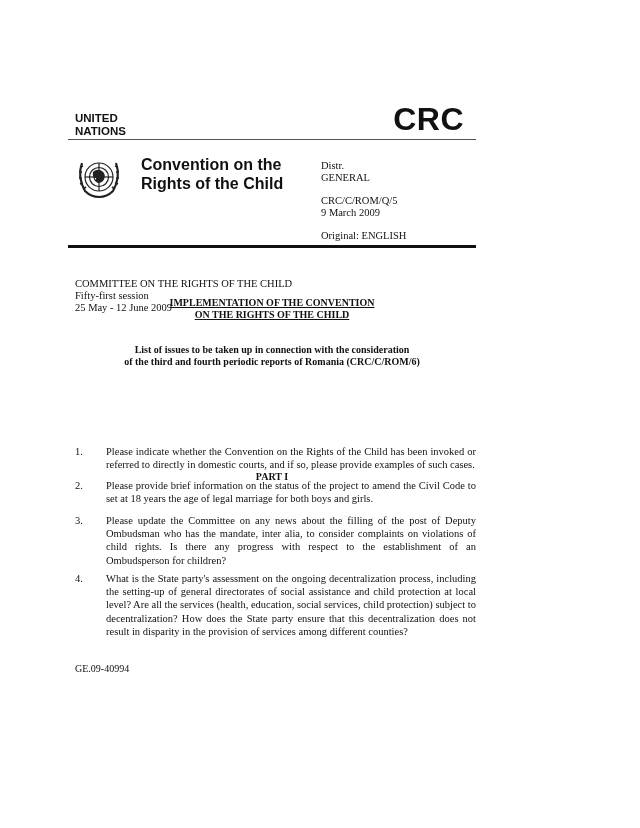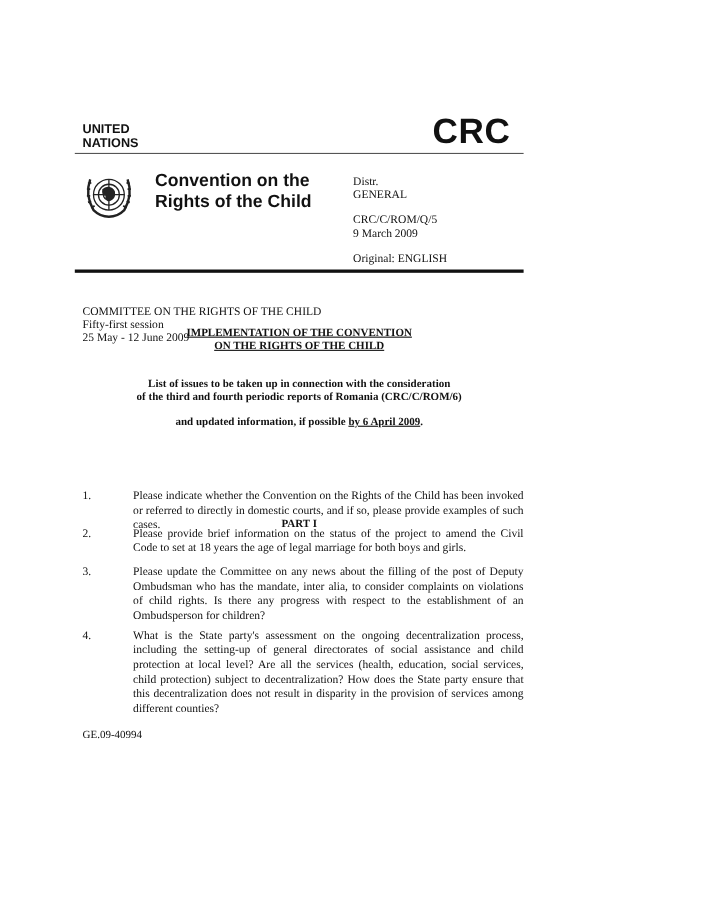--- a/index.html
+++ b/index.html
@@ -13,21 +13,21 @@
   .emblem { position:absolute; left:73px; top:153px; width:52px; height:50px; }
   .conv-title { position:absolute; left:141px; top:155px; font-size:16px; font-weight:bold; line-height:19px; }
   .distr { position:absolute; left:321px; top:160px; font-size:10.5px; line-height:12px; }
   .distr div { margin:0; }
   .rule-thick { position:absolute; left:68px; width:408px; top:245px; height:3px; background:#111; }
   .committee { position:absolute; left:75px; top:240px; font-size:10.5px; line-height:12px;margin-top:38px; }
   .center-block { position:absolute; left:68px; width:408px; text-align:center; font-weight:bold; font-size:10px; line-height:12px; }
   .u { text-decoration:underline; }
   .item { position:absolute; left:75px; width:401px; font-size:10.5px; line-height:13.2px; }
   .num { position:absolute; left:0; top:0; }
-  .itext { margin-left:46px; text-align:justify; }
+  .itext { margin-left:31px; text-align:justify; }
   .footer-code { position:absolute; left:75px; top:663px; font-size:10px; }
 </style>
 </head>
 <body>
 
 <div class="page">
 
   <div class="un sans">
     <div>UNITED</div>
     <div>NATIONS</div>
@@ -77,21 +77,20 @@
     <div>IMPLEMENTATION OF THE CONVENTION</div>
     <div>ON THE RIGHTS OF THE CHILD</div>
   </div>
 
   <div class="center-block serif" style="top:344px;">
     <div>List of issues to be taken up in connection with the consideration</div>
     <div>of the third and fourth periodic reports of Romania (CRC/C/ROM/6)</div>
   </div>
 
   <div class="center-block serif" style="top:378px;">
-    <div><span>and updated information, if possible </span><span class="u">by 6 April 2009</span><span>.</span></div>
   </div>
 
   <div class="center-block serif" style="top:435px;margin-top:36px;">PART I</div>
 
   <div class="item serif" style="top:445px;">
     <span class="num">1.</span>
     <div class="itext">Please indicate whether the Convention on the Rights of the Child has been invoked or referred to directly in domestic courts, and if so, please provide examples of such cases.</div>
   </div>
   <div class="item serif" style="top:479px;">
     <span class="num">2.</span>

